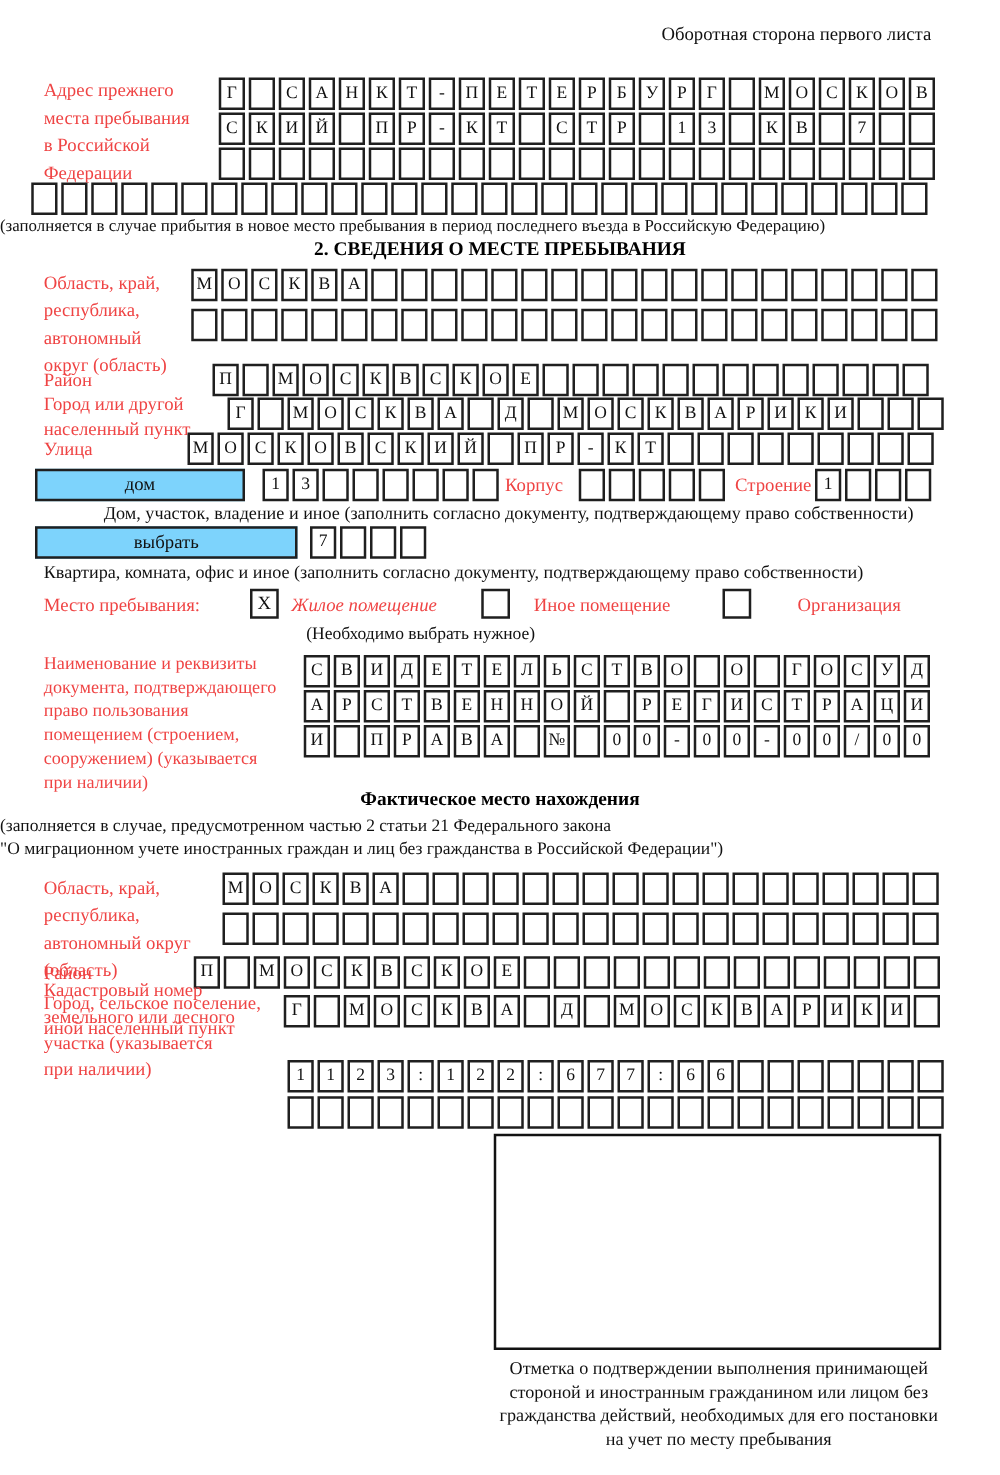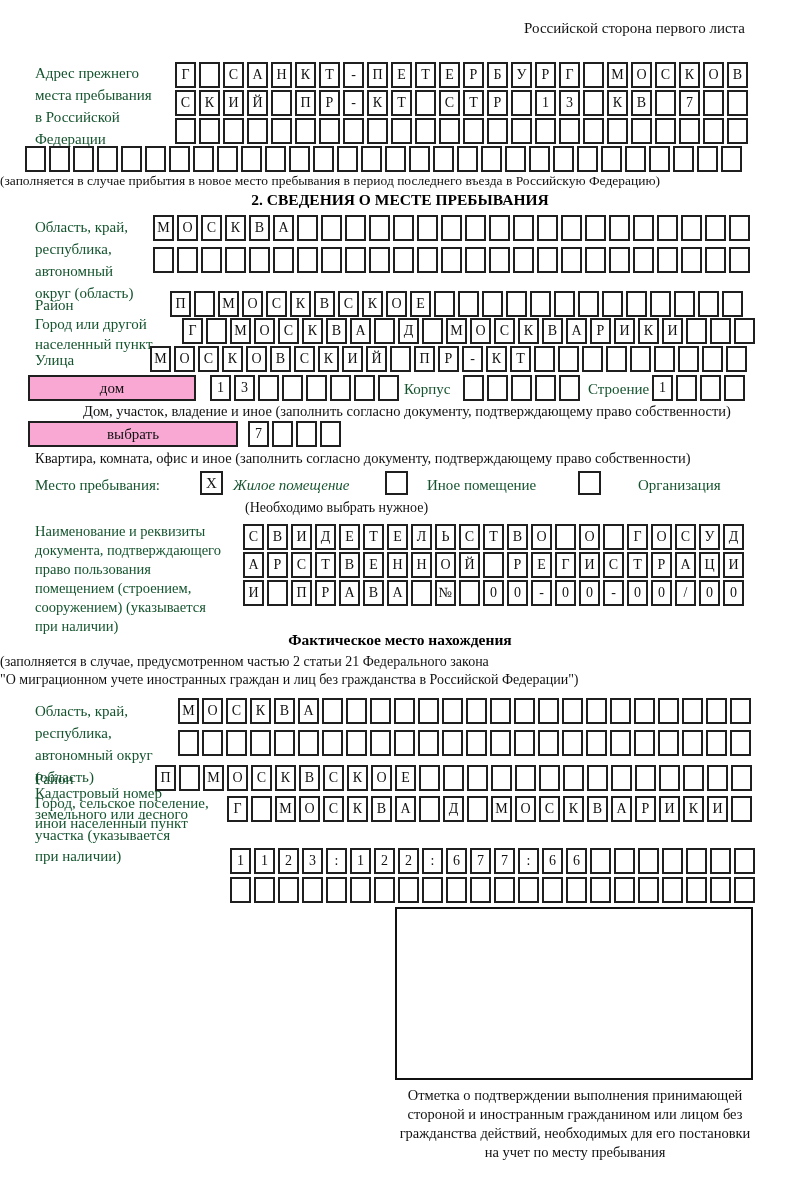--- a/index.html
+++ b/index.html
@@ -1,49 +1,49 @@
 <!DOCTYPE html>
 <html><head>
 <meta charset="utf-8">
 <style>
   html,body{margin:0;padding:0;}
   body{
     width:800px;height:1180px;position:relative;background:#ffffff;color:#111;
     font-family:"Liberation Serif","DejaVu Serif",serif;
     -webkit-font-smoothing:antialiased;
   }
-  .label{position:absolute;white-space:pre-line;font-size:15px;line-height:22px;color:#14532d;}
+  .label{position:absolute;white-space:pre-line;font-size:15px;line-height:22px;color:#ef4444;}
   .label.lh20{line-height:20px;}
   .label.lh19{line-height:19px;font-size:14.5px;}
   .label.lh21{line-height:21px;}
   .cellrow{position:absolute;display:flex;}
   .cell{
     width:21px;height:26px;box-sizing:border-box;border:2px solid #1f1f1f;margin-right:3px;
     display:flex;align-items:center;justify-content:center;
     font-size:14px;line-height:14px;background:#fff;flex:0 0 auto;
   }
   .widebox{
-    position:absolute;height:26px;box-sizing:border-box;border:2px solid #1f1f1f;background:#f9a8d4;
+    position:absolute;height:26px;box-sizing:border-box;border:2px solid #1f1f1f;background:#7dd3fc;
     display:flex;align-items:center;justify-content:center;font-size:15px;
   }
   .checkbox{
     position:absolute;width:23px;height:24px;box-sizing:border-box;border:2px solid #1f1f1f;background:#fff;
     display:flex;align-items:center;justify-content:center;font-size:15px;
   }
   .caption{position:absolute;font-size:13.5px;color:#111;}
   .caption.center{left:0;width:800px;text-align:left;}
   .title{position:absolute;left:0;width:800px;text-align:center;font-weight:bold;font-size:15.5px;color:#000;}
   .header-note{position:absolute;top:20px;right:55px;font-size:15px;}
   .stamp-box{position:absolute;left:395px;top:907px;width:358px;height:173px;box-sizing:border-box;border:2px solid #111;background:#fff;}
   .stamp-caption{position:absolute;left:350px;top:1086px;width:450px;text-align:center;font-size:14.5px;line-height:19px;white-space:pre-line;}
 </style>
 </head>
 <body>
 
-<div class="header-note">Российской сторона первого листа</div>
+<div class="header-note">Оборотная сторона первого листа</div>
 
 <div class="label" style="left:35px;top:62px;">Адрес прежнего
 места пребывания
 в Российской
 Федерации</div>
 <div class="cellrow" style="left:175px;top:62px;">
     <span class="cell">Г</span>
     <span class="cell"></span>
     <span class="cell">С</span>
     <span class="cell">А</span>

